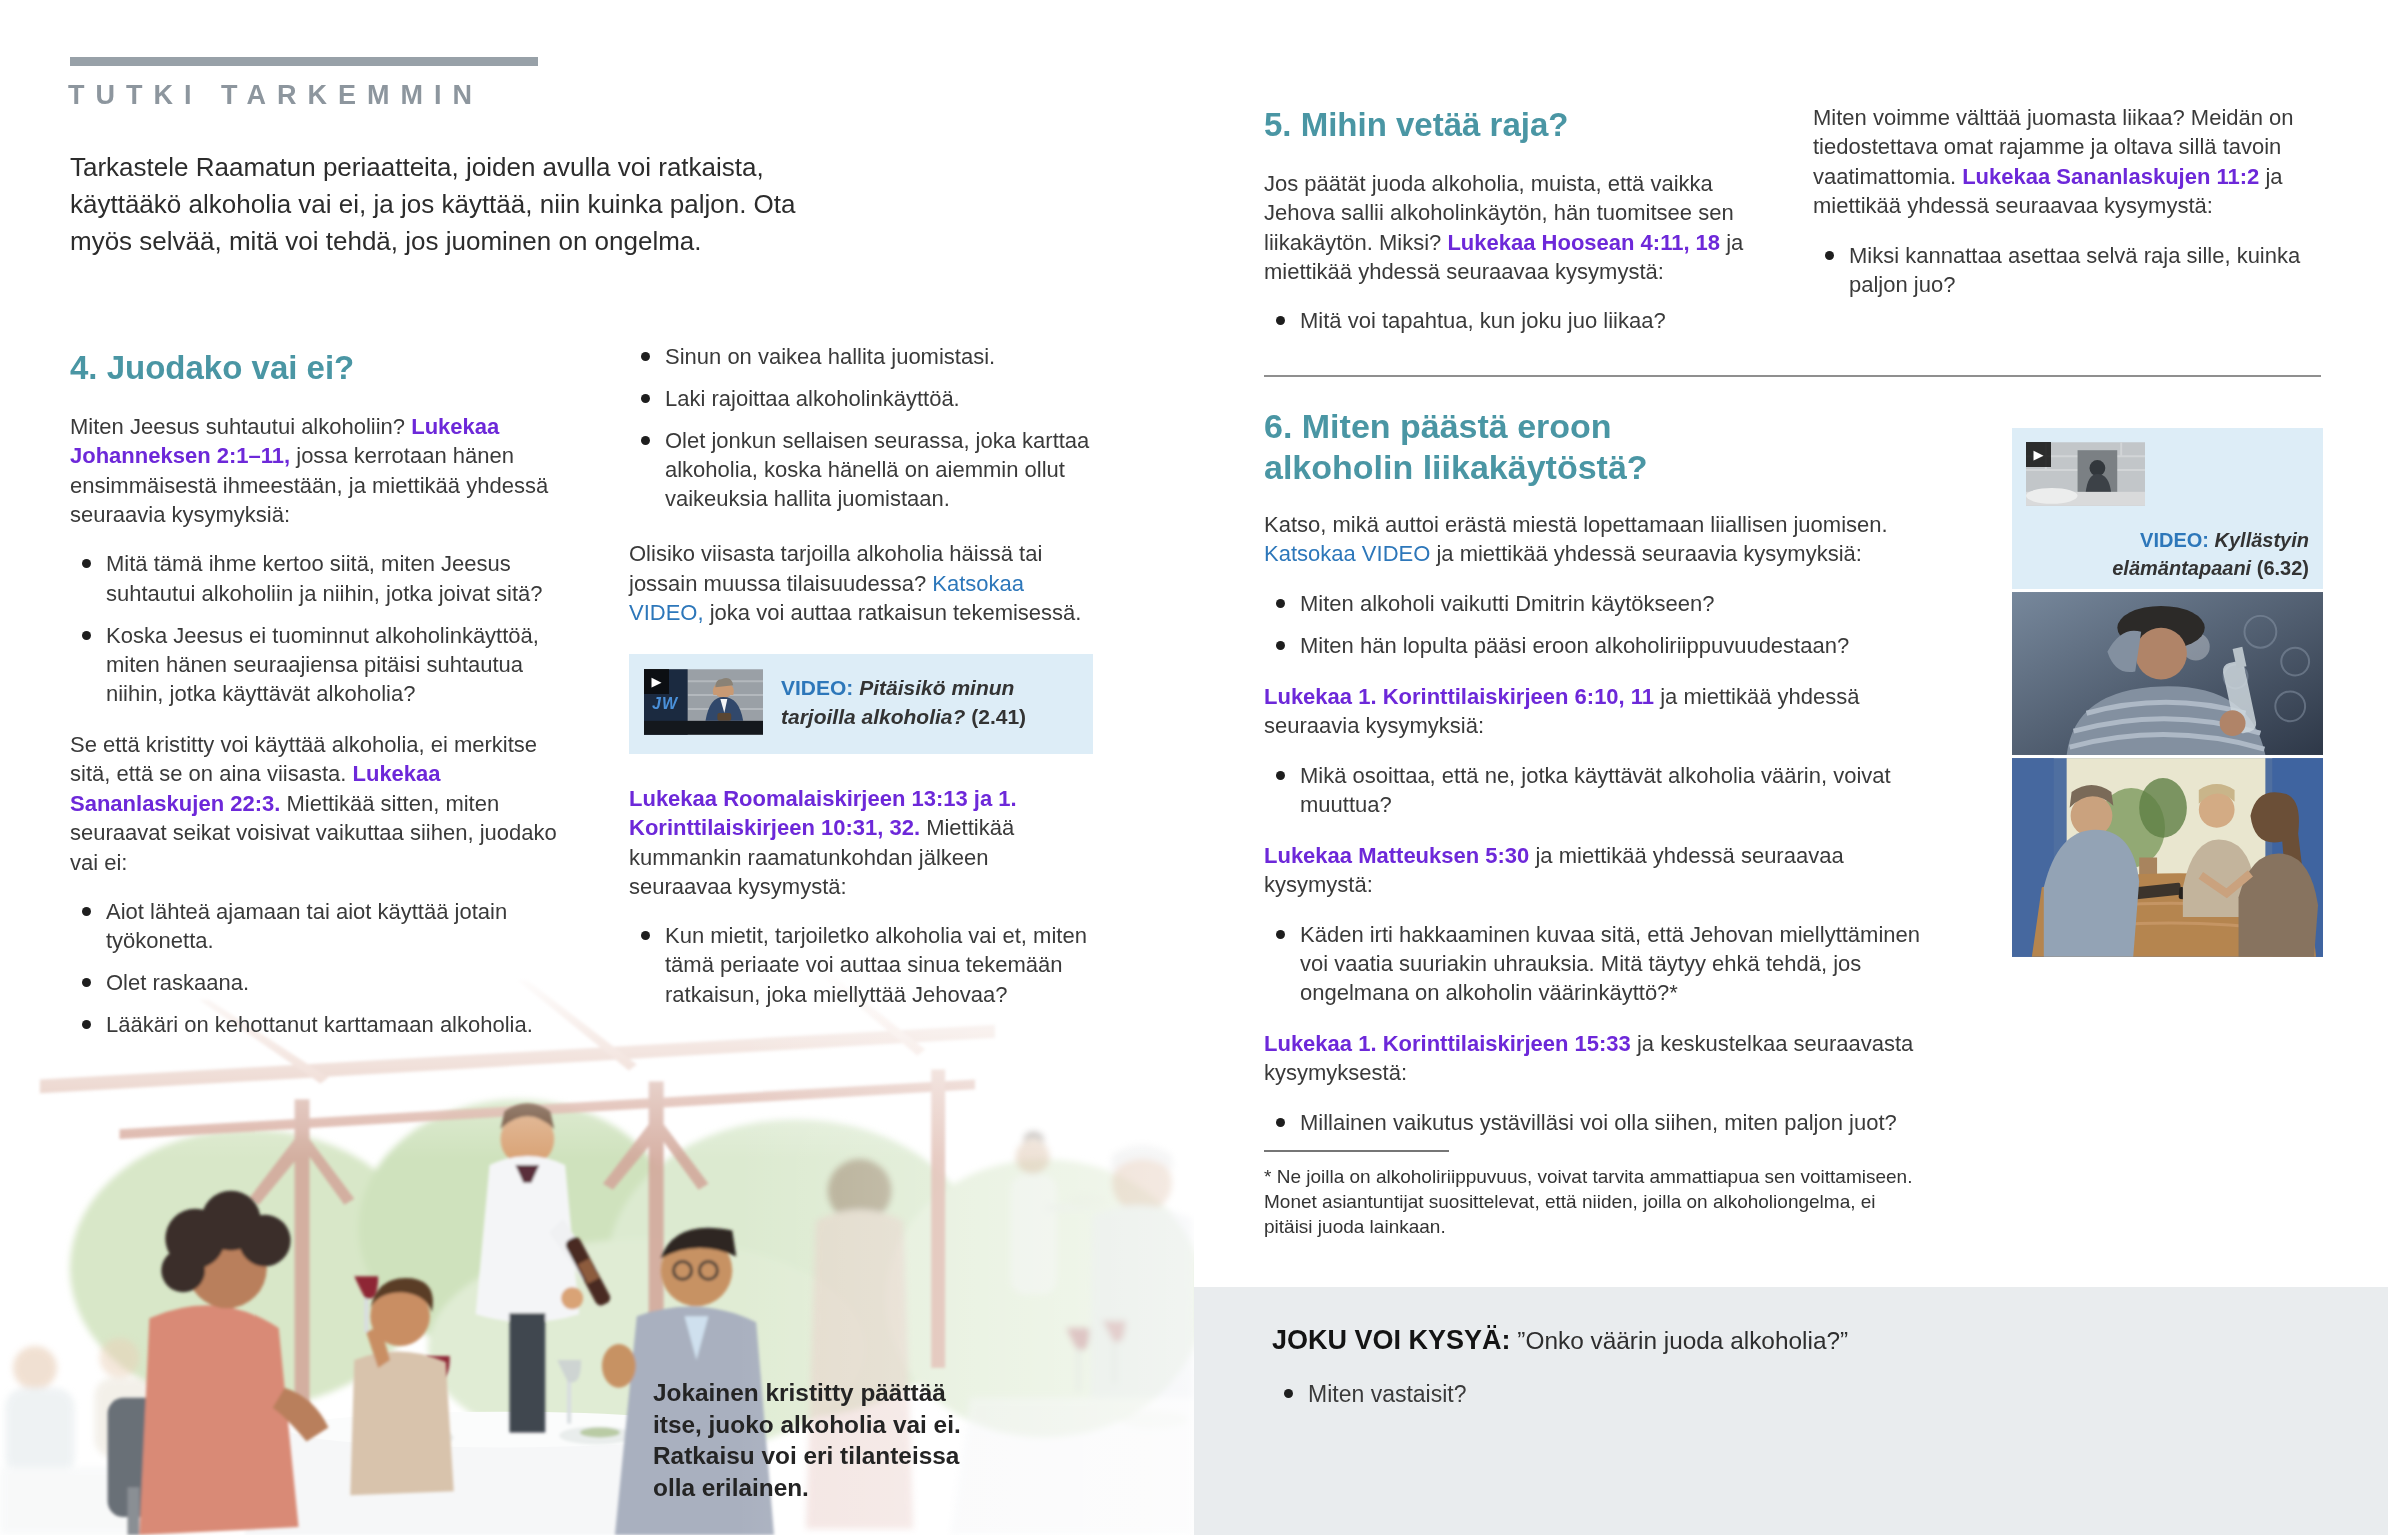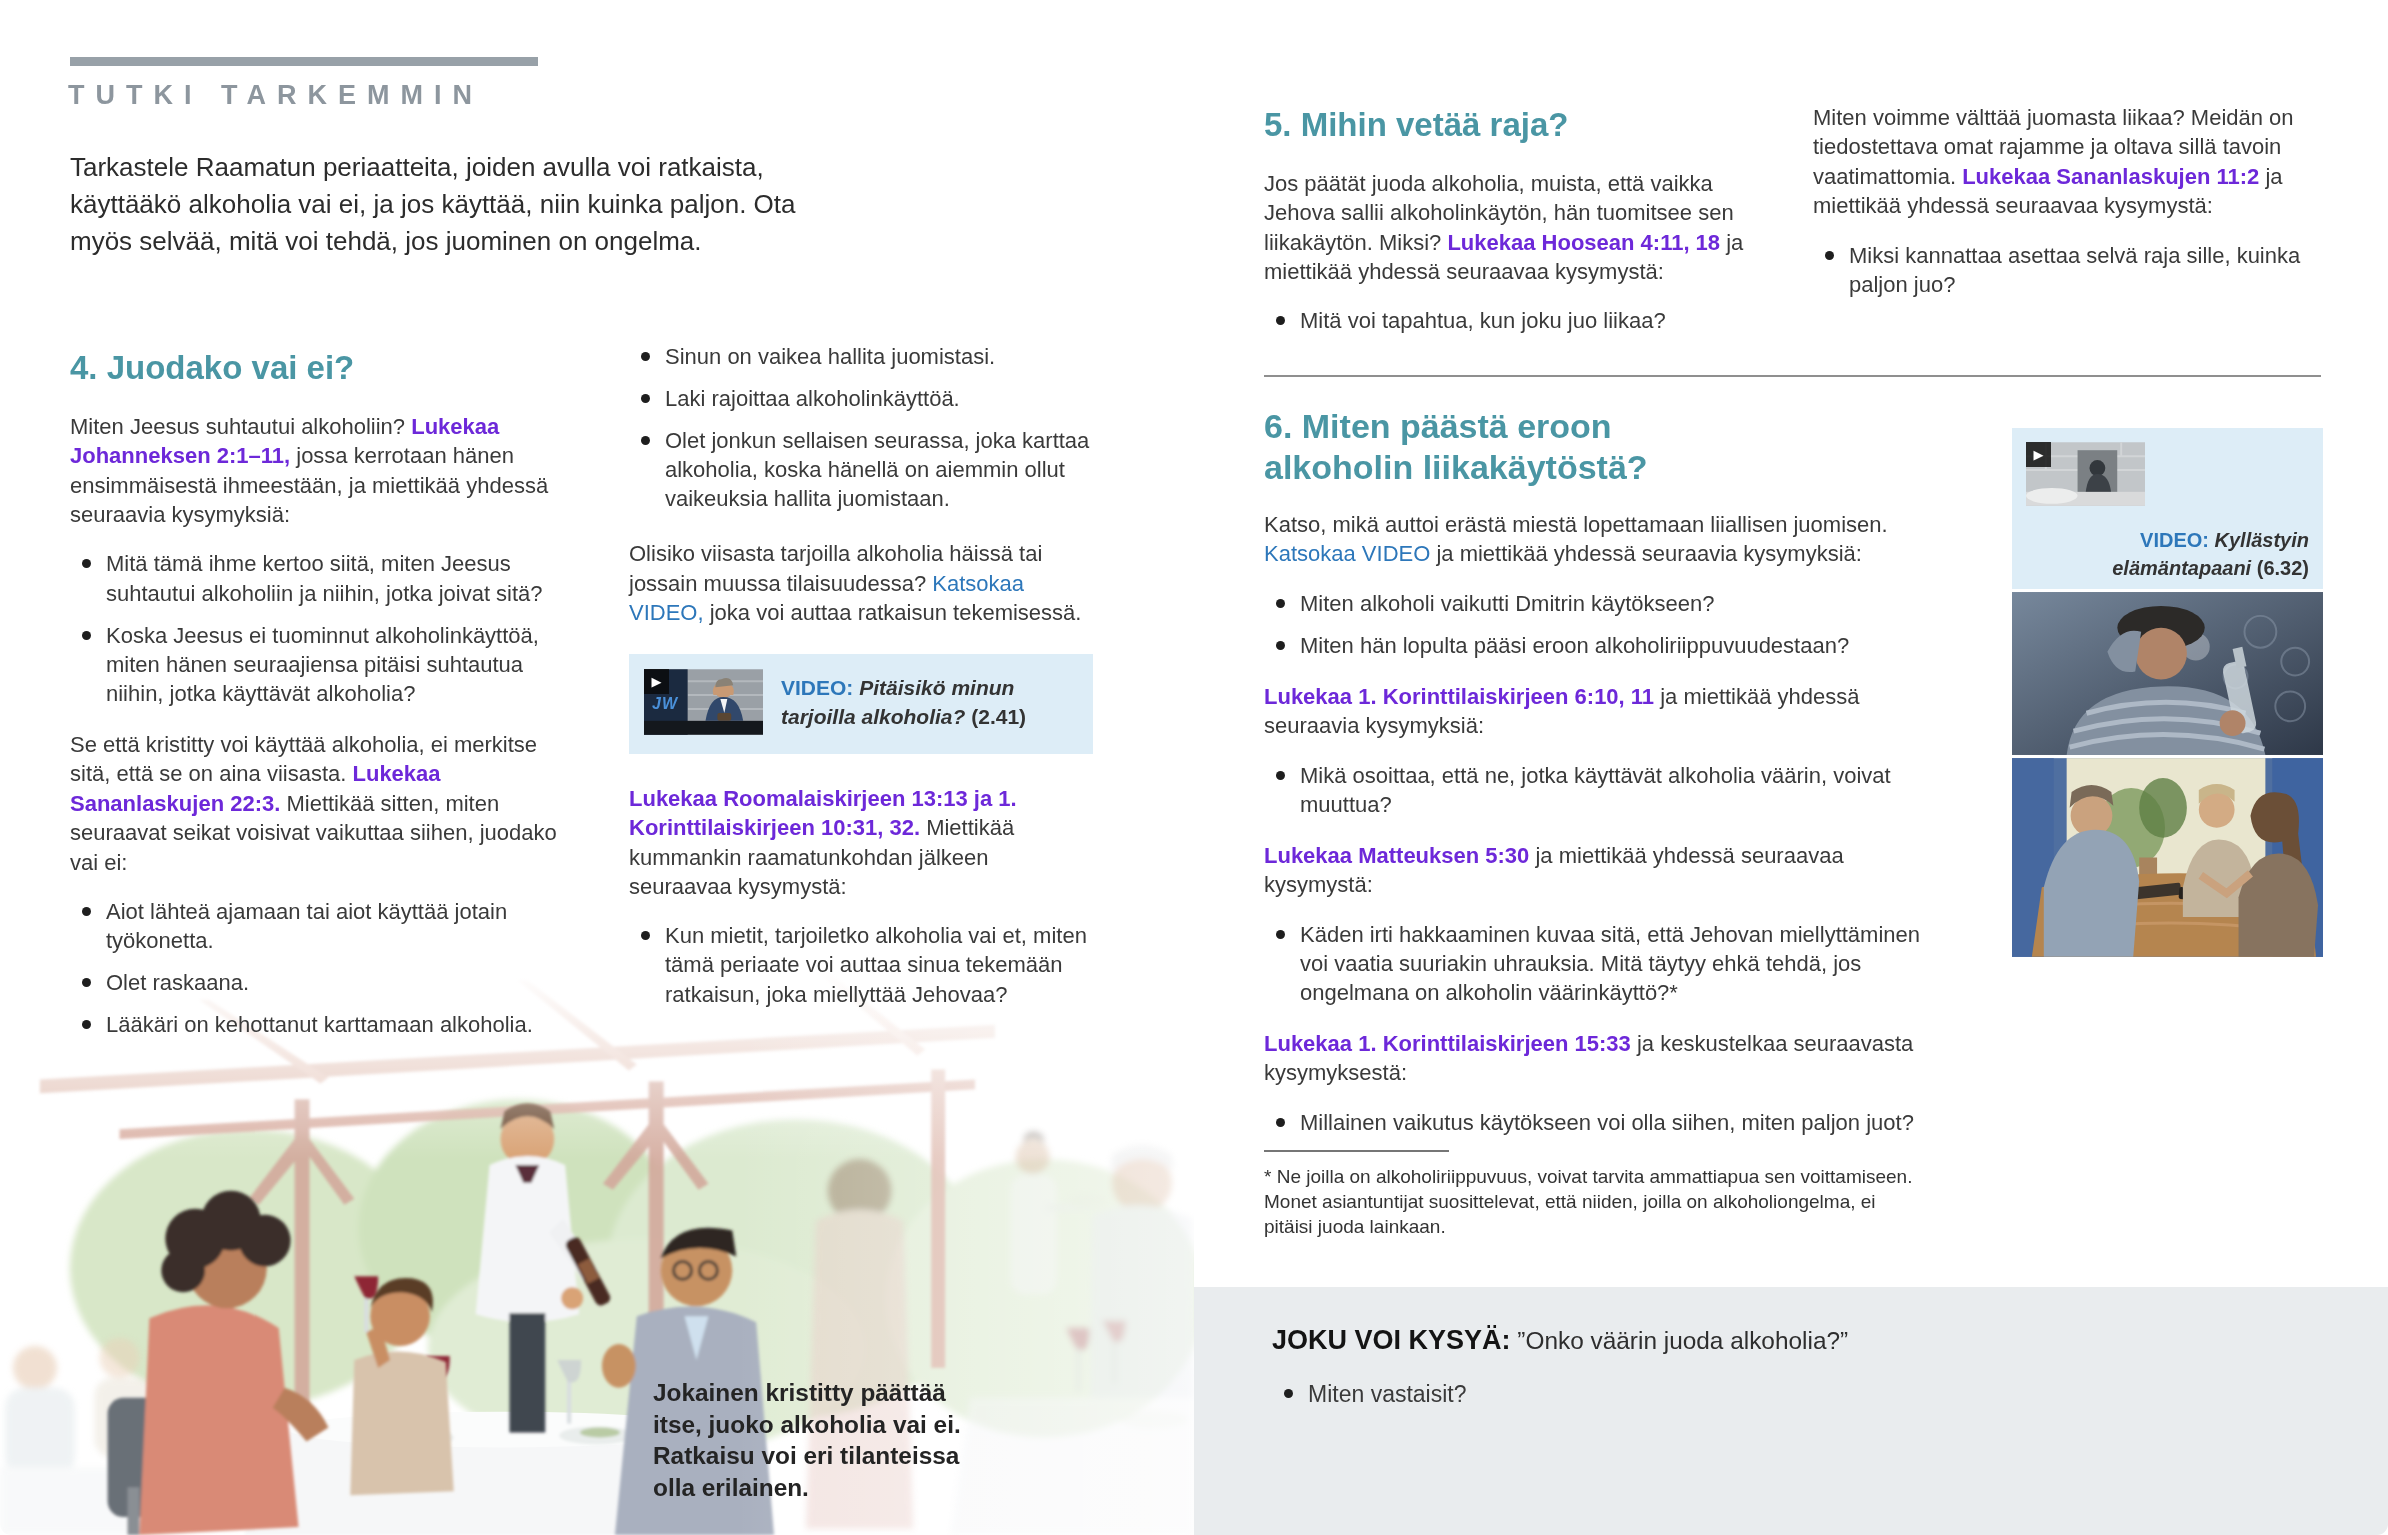--- a/index.html
+++ b/index.html
@@ -1,17 +1,17 @@
 <!DOCTYPE html>
 <html><head>
 <meta charset="utf-8">
 <style>
   html,body{margin:0;padding:0;background:#fff;}
   .page{position:relative;width:2388px;height:1535px;background:#ffffff;overflow:hidden;
-        font-family:"Liberation Sans",sans-serif;color:#3a3a3a;border-radius:11px;}
+        font-family:"Liberation Sans",sans-serif;color:#3a3a3a;}
   .abs{position:absolute;}
   
   .topbar{left:70px;top:57px;width:468px;height:9px;background:#98a1a8;}
   .eyebrow{left:68px;top:80px;font-size:27px;font-weight:bold;letter-spacing:11px;color:#8d969e;}
   .intro{left:70px;top:149px;width:786px;font-size:26px;line-height:1.42;color:#2c2c2c;}
   
   h2.sec{margin:0 0 24px 0;font-size:33px;line-height:1.2;color:#4a96a4;font-weight:bold;}
   p.body{margin:0 0 20px 0;font-size:22px;line-height:1.34;}
   .lnk-teal{color:#6d28d9;font-weight:bold;cursor:pointer;}
   .lnk-blue{color:#2d77ba;font-weight:normal;cursor:pointer;}
@@ -268,21 +268,21 @@
     <p class="body"><span class="lnk-teal">Lukekaa 1. Korinttilaiskirjeen 6:10, 11</span><span> ja miettikää yhdessä seuraavia kysymyksiä:</span></p>
     <ul class="dots">
       <li>Mikä osoittaa, että ne, jotka käyttävät alkoholia väärin, voivat muuttua?</li>
     </ul>
     <p class="body"><span class="lnk-teal">Lukekaa Matteuksen 5:30</span><span> ja miettikää yhdessä seuraavaa kysymystä:</span></p>
     <ul class="dots">
       <li>Käden irti hakkaaminen kuvaa sitä, että Jehovan miellyttäminen voi vaatia suuriakin uhrauksia. Mitä täytyy ehkä tehdä, jos ongelmana on alkoholin väärinkäyttö?*</li>
     </ul>
     <p class="body"><span class="lnk-teal">Lukekaa 1. Korinttilaiskirjeen 15:33</span><span> ja keskustelkaa seuraavasta kysymyksestä:</span></p>
     <ul class="dots" style="margin-bottom:8px;">
-      <li>Millainen vaikutus käytökseen voi olla siihen, miten paljon juot?</li>
+      <li>Millainen vaikutus ystävilläsi voi olla siihen, miten paljon juot?</li>
     </ul>
     <div class="footrule"></div>
     <div class="footnote">* Ne joilla on alkoholiriippuvuus, voivat tarvita ammattiapua sen voittamiseen. Monet asiantuntijat suosittelevat, että niiden, joilla on alkoholiongelma, ei pitäisi juoda lainkaan.</div>
   </div>
 
   <div class="abs s6side">
     <div class="bluebox">
       <div class="thumbwrap">
         <svg width="119" height="64" viewBox="0 0 120 64">
           <rect width="120" height="64" fill="#c2c6c9"></rect>

